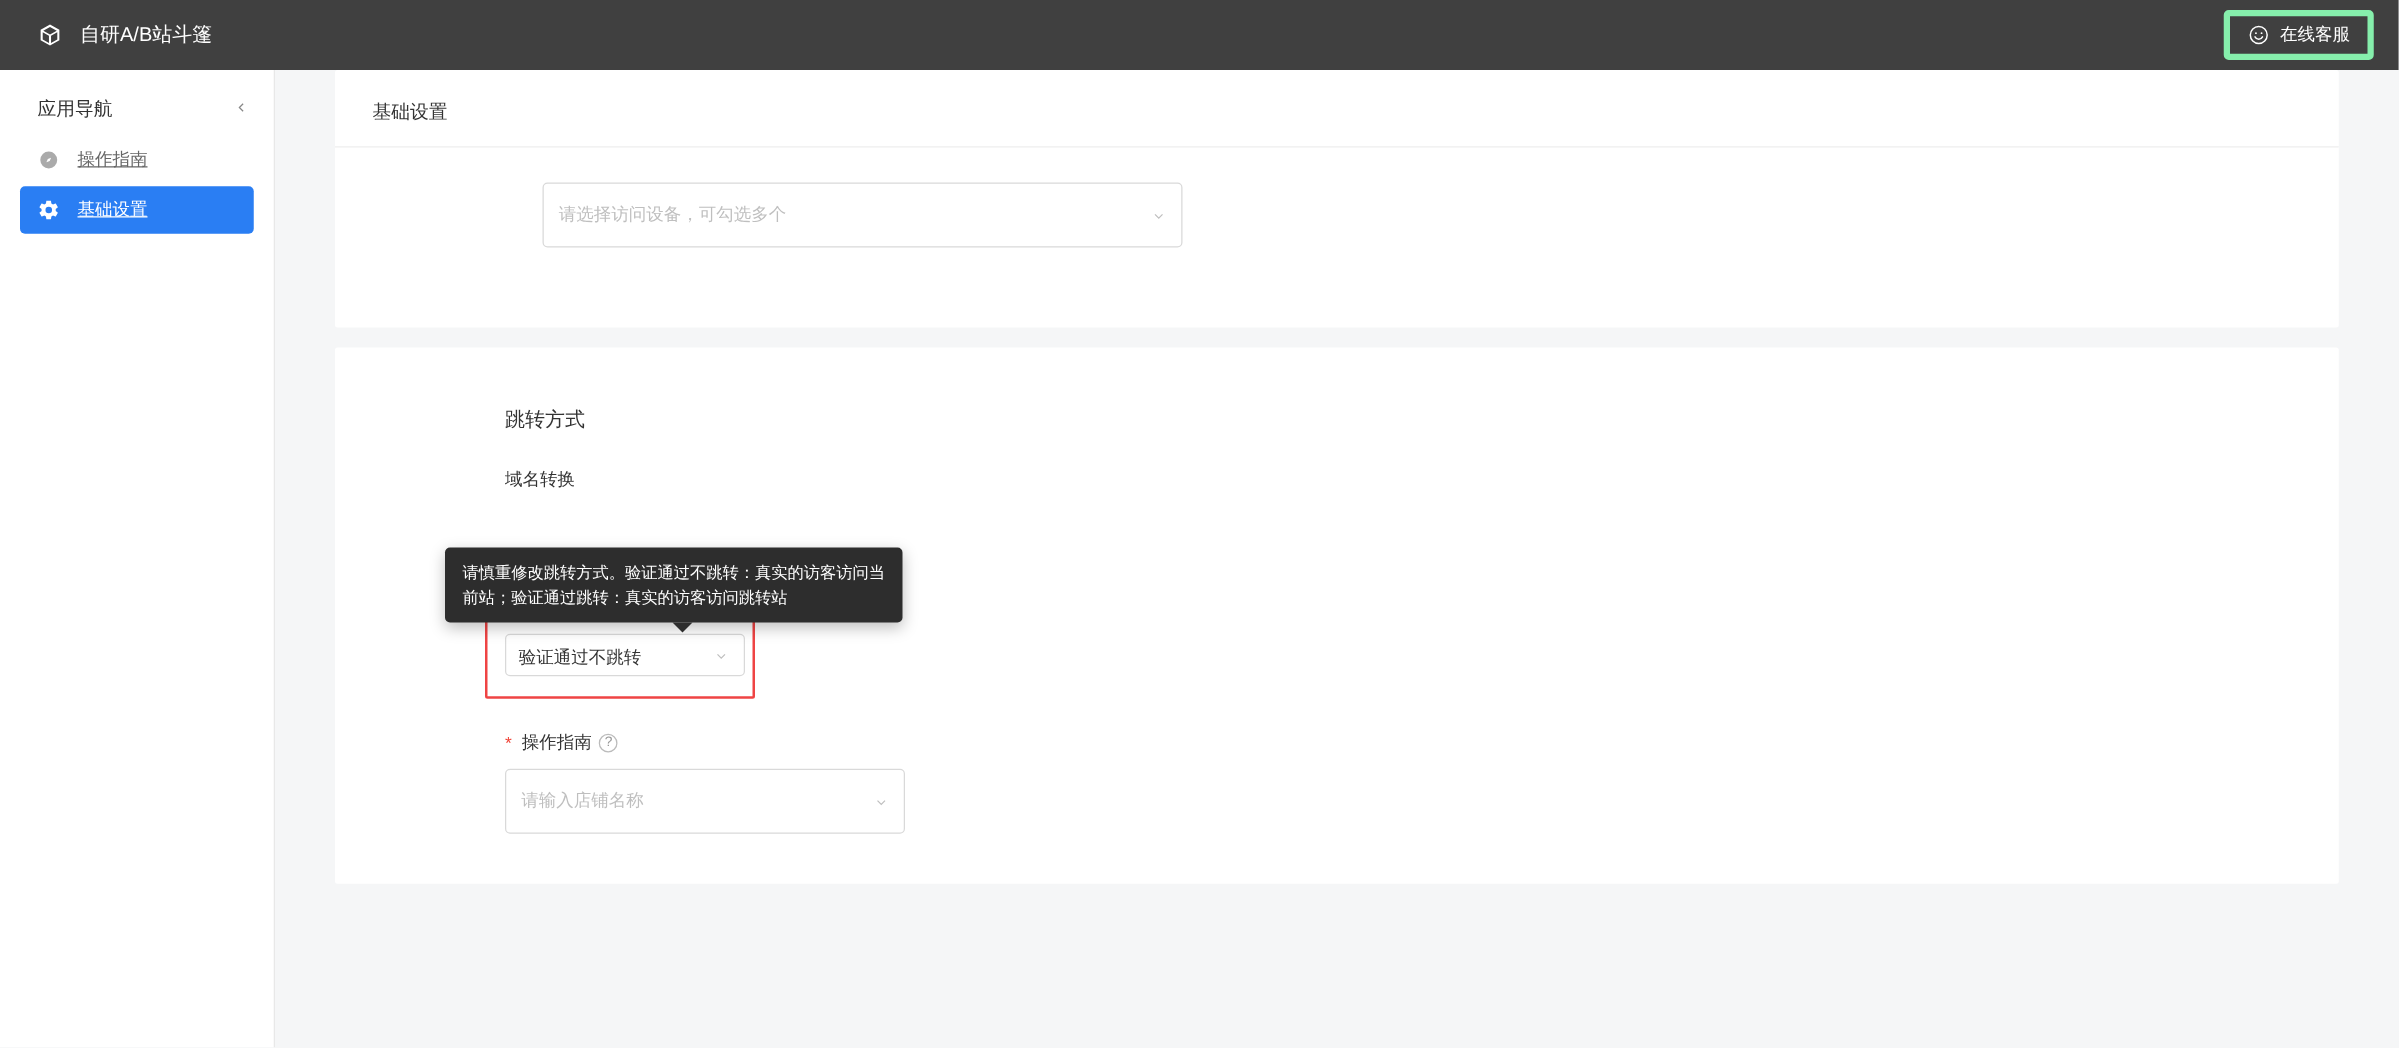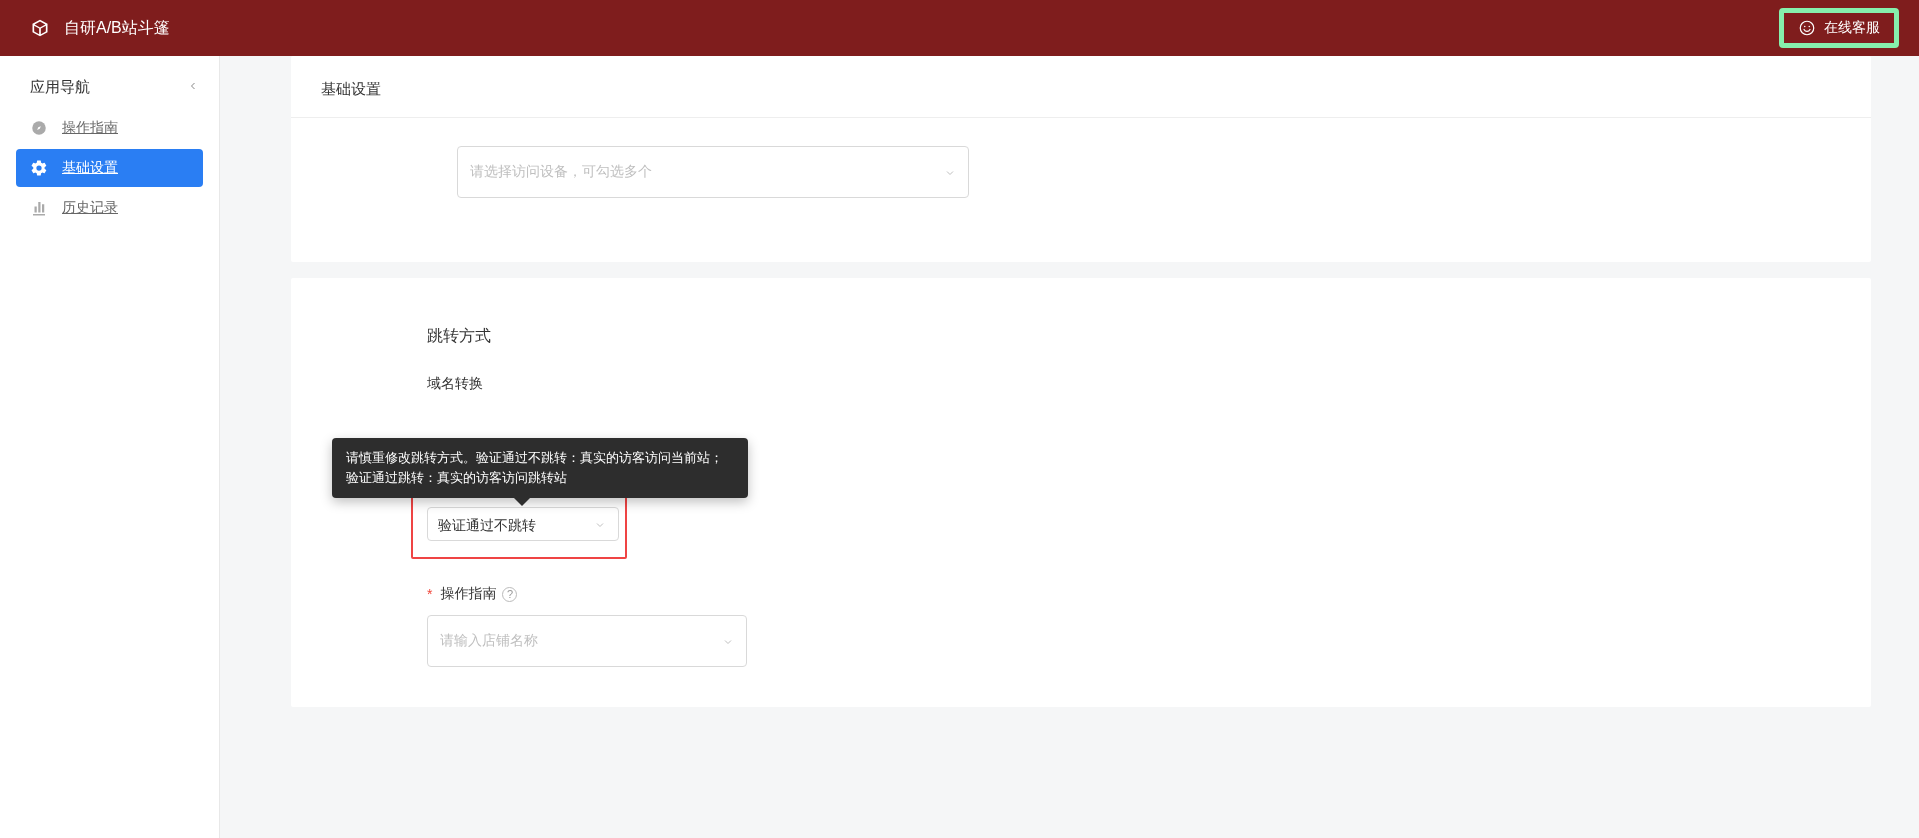--- a/index.html
+++ b/index.html
@@ -2,21 +2,21 @@
 <html><head>
 <meta charset="utf-8">
 <style>
   * { box-sizing: border-box; margin: 0; padding: 0; }
   html, body { height: 100%; font-family: -apple-system, BlinkMacSystemFont, "Segoe UI", "PingFang SC", "Hiragino Sans GB", "Microsoft YaHei", sans-serif; font-size: 14px; color: #333; background: #f5f6f7; }
   body { width: 1919px; height: 838px; overflow: hidden; position: relative; }
 
   
   .topbar {
     height: 56px;
-    background: #7f1d1d;
+    background: #404040;
     display: flex;
     align-items: center;
     justify-content: space-between;
     padding: 0 20px 0 30px;
     color: #fff;
   }
   .topbar-left { display: flex; align-items: center; gap: 14px; }
   .cube-icon { width: 20px; height: 20px; display: inline-block; }
   .topbar-title { font-size: 16px; font-weight: 400; color: #fff; }
   .support-btn {
@@ -25,21 +25,21 @@
     border-radius: 4px;
     padding: 6px 14px;
     background: transparent;
     color: #fff;
     font-size: 14px;
     cursor: pointer;
   }
   .headset-icon { width: 18px; height: 18px; display: inline-block; }
 
   
-  .layout { display: flex; height: calc(100% - 56px); gap: 23px; }
+  .layout { display: flex; height: calc(100% - 56px); }
 
   
   .sidebar {
     width: 220px;
     background: #fff;
     border-right: 1px solid #e8e8e8;
     flex-shrink: 0;
     padding-top: 10px;
   }
   .sidebar-header {
@@ -148,22 +148,22 @@
     cursor: pointer;
     background: #fff;
   }
 
   .site-row { padding-left: 136px; margin-top: 26px; }
   .site-row .select-wrap { width: 320px; }
 
   
   .tooltip {
     position: absolute;
-    left: 332px; top: 438px;
-    width: 416px;
+    left: 356px; top: 438px;
+    width: 366px;
     background: #2d2d2d;
     color: #fff;
     font-size: 13px;
     line-height: 1.55;
     padding: 10px 14px;
     border-radius: 4px;
     box-shadow: 0 4px 12px rgba(0,0,0,0.25);
     z-index: 50;
   }
   .tooltip::after {
@@ -223,28 +223,20 @@
         <span>操作指南</span>
       </div>
       <div class="sidebar-item active">
         <span class="sidebar-icon">
           <svg viewBox="0 0 24 24" width="18" height="18">
               <path d="M19.4 13a7.5 7.5 0 0 0 .07-1 7.5 7.5 0 0 0-.07-1l2.1-1.6a.5.5 0 0 0 .12-.64l-2-3.46a.5.5 0 0 0-.6-.22l-2.5 1a7.6 7.6 0 0 0-1.74-1l-.38-2.65A.5.5 0 0 0 13.9 2h-4a.5.5 0 0 0-.5.42L9 5.07a7.6 7.6 0 0 0-1.73 1l-2.5-1a.5.5 0 0 0-.6.22l-2 3.46a.5.5 0 0 0 .12.64L4.4 11a7.5 7.5 0 0 0-.07 1 7.5 7.5 0 0 0 .07 1l-2.1 1.6a.5.5 0 0 0-.12.64l2 3.46a.5.5 0 0 0 .6.22l2.5-1a7.6 7.6 0 0 0 1.73 1l.38 2.65a.5.5 0 0 0 .5.42h4a.5.5 0 0 0 .5-.42l.38-2.65a7.6 7.6 0 0 0 1.74-1l2.5 1a.5.5 0 0 0 .6-.22l2-3.46a.5.5 0 0 0-.12-.64ZM12 15.5A3.5 3.5 0 1 1 15.5 12 3.5 3.5 0 0 1 12 15.5Z"></path>
             </svg>
         </span>
         <span>基础设置</span>
       </div>
-      <div class="sidebar-item">
-        <span class="sidebar-icon">
-          <svg viewBox="0 0 24 24" width="18" height="18">
-              <path d="M4 20h16v2H4zM6 10h3v8H6zm5-6h3v14h-3zm5 3h3v11h-3z"></path>
-            </svg>
-        </span>
-        <span>历史记录</span>
-      </div>
     </nav>
   </aside>
 
   <main class="main">
 
     <div class="card">
       <div class="section-sticky-title">基础设置</div>
       <div class="card-inner">
         <div class="form-block first-card">
           <div class="form-row">

